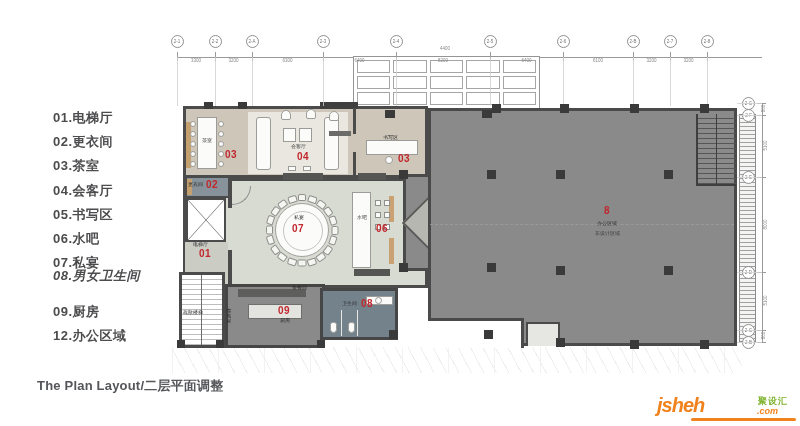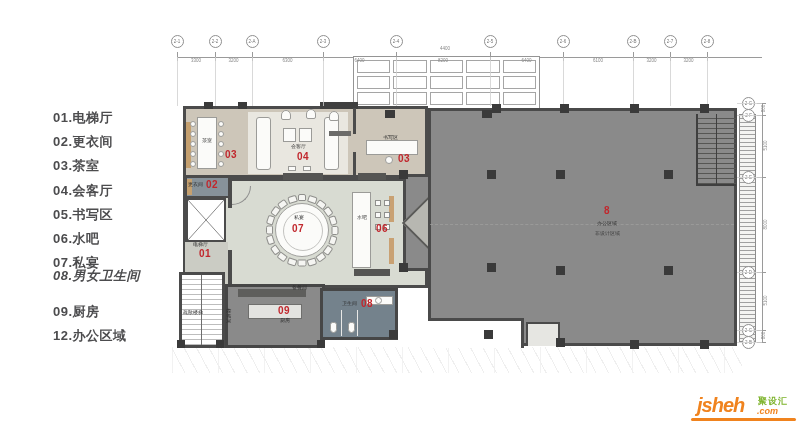--- a/index.html
+++ b/index.html
@@ -21,21 +21,21 @@
   .bubble{position:absolute;width:13px;height:13px;border:1px solid #8f8f8f;border-radius:50%;background:#fff;
           box-sizing:border-box;font-size:4.5px;color:#777;display:flex;align-items:center;justify-content:center;}
   .dimnum{position:absolute;font-size:4.5px;color:#888;white-space:nowrap;}
   .tick{position:absolute;background:#9a9a9a;}
   .extline{position:absolute;background:#cfcfcf;}
   .skycell{box-sizing:border-box;border:1px solid #a5a5a5;background:#fff;}
   .chair{position:absolute;box-sizing:border-box;background:#f5f5f2;border:1px solid #8f8f8c;border-radius:2px 2px 1px 1px;}
   .stool{position:absolute;box-sizing:border-box;background:#fafaf8;border:1px solid #8f8f8c;}
   .darkband{position:absolute;background:#555553;}
   
-  .logo-word{position:absolute;left:697px;top:394px;font-size:20px;font-weight:700;font-style:italic;color:#f0831e;letter-spacing:-1px;text-align:center;}
+  .logo-word{position:absolute;left:657px;top:394px;font-size:20px;font-weight:700;font-style:italic;color:#f0831e;letter-spacing:-1px;text-align:center;}
   .logo-tld{position:absolute;left:757px;top:406px;font-size:9px;font-weight:700;font-style:italic;color:#f0831e;}
   .logo-cn{position:absolute;left:758px;top:395px;font-size:9px;font-weight:700;color:#7db32b;letter-spacing:1px;}
   .logo-bar{position:absolute;left:691px;top:418px;width:105px;height:3px;background:#f0831e;border-radius:2px;}
 </style>
 </head>
 <body>
 
 <div class="canvas">
 
   <div class="abs" id="legend">
@@ -309,20 +309,21 @@
       <div class="room-num" style="left: 278px; top: 305px;">09</div>
       <div class="room-name" style="left: 280px; top: 317px;">厨房</div>
       <div class="room-num" style="left: 604px; top: 205px;">8</div>
       <div class="room-name" style="left: 597px; top: 220px;">办公区域</div>
       <div class="room-sub" style="left: 595px; top: 230px;">非设计区域</div>
       <div class="room-name" style="left: 292px; top: 284px; transform: none;">备餐间</div>
       <div class="room-name" style="left: 221px; top: 313px; transform: rotate(90deg);">楼梯间</div>
       <div class="room-name" style="left: 183px; top: 309px; transform: none;">疏散楼梯</div>
     </div>
 
+  <div class="sheet-title">The Plan Layout/二层平面调整</div>
 
   <div>
     <span class="logo-word">jsheh</span>
     <span class="logo-tld">.com</span>
     <span class="logo-cn">聚设汇</span>
     <div class="logo-bar"></div>
   </div>
 
 </div>
 

